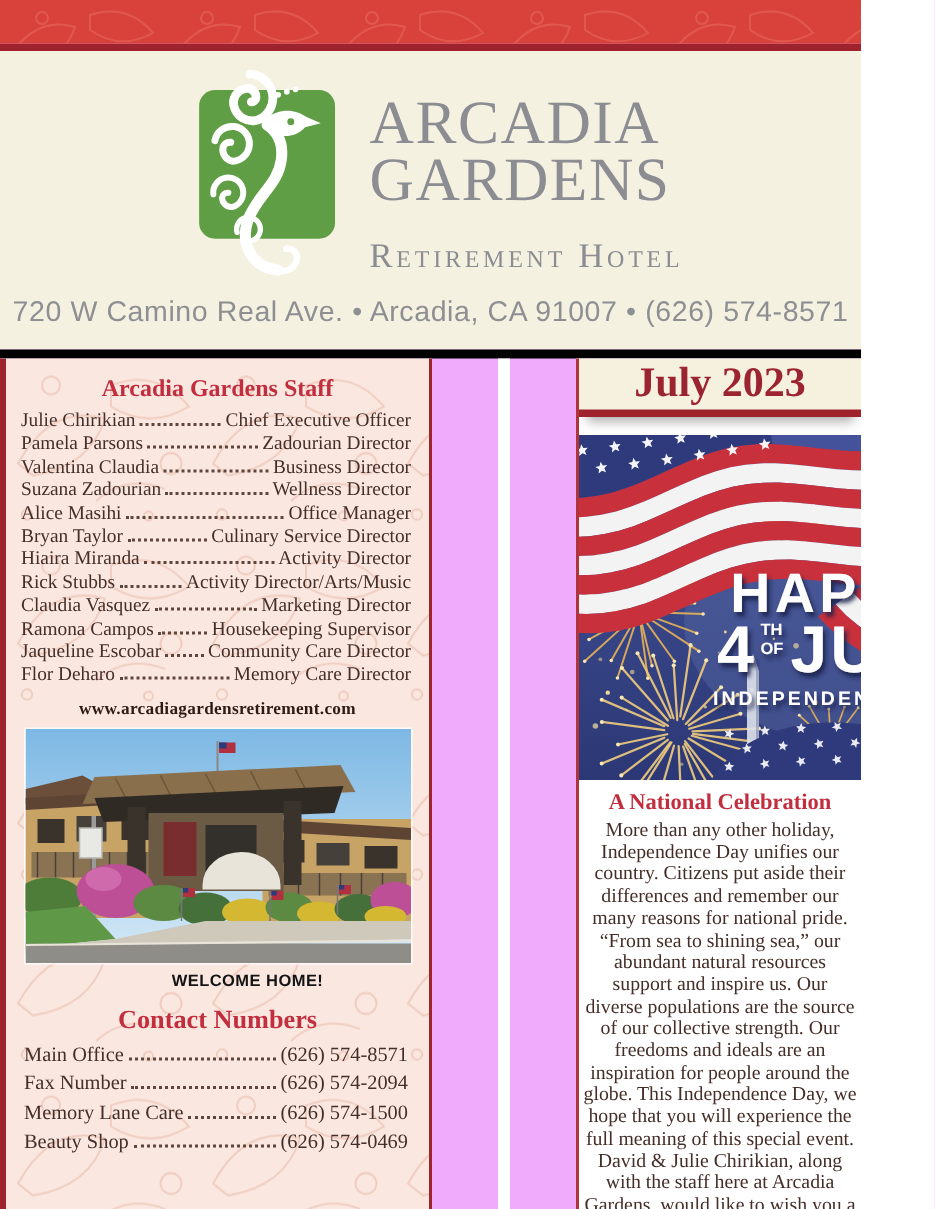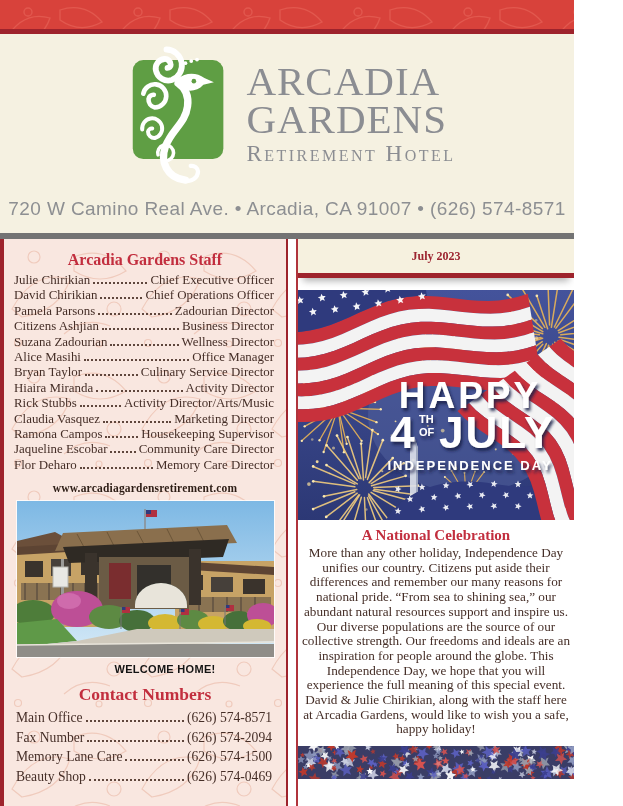--- a/index.html
+++ b/index.html
@@ -10,27 +10,27 @@
   .topbar{position:relative;height:29px;background:#d8423b;overflow:hidden;}
   .topbar-accent{height:5px;background:#9e232c;}
 
   
   .masthead{position:relative;height:199px;background:#f5f1e1;text-align:center;}
   .logo-row{display:flex;justify-content:center;align-items:flex-start;padding-top:10px;}
   .logo-mark{width:118px;height:148px;margin-right:10px;flex:0 0 auto;}
   .wordmark{text-align:left;padding-top:18px;}
   .wordmark-main{font-size:41px;line-height:38px;color:#8b8d92;letter-spacing:1px;font-weight:normal;}
   .wordmark-sub{font-size:23px;line-height:26px;color:#8b8d92;letter-spacing:2.5px;
-                font-variant:small-caps;margin-top:3px;}
+                font-variant:small-caps;margin-top:20px;}
   .address{font-family:"Liberation Sans",sans-serif;font-size:19px;color:#8d8f92;
            letter-spacing:.4px;margin-top:6px;}
 
   
   .columns{position:absolute;left:0;right:0;top:233px;bottom:0;display:flex;
-           border-top:6px solid #737373;}
+           border-top:6px solid #000000;gap:44px;}
   .left-panel{position:relative;width:282px;background:#f9e7e0;
               border-left:4px solid #9e232c;border-right:2px solid #9e232c;overflow:hidden;}
   .panel-gap{width:8px;background:#ffffff;}
   .right-panel{position:relative;flex:1;background:#ffffff;border-left:2px solid #b0343c;overflow:hidden;}
   .panel-bg{position:absolute;inset:0;pointer-events:none;}
   .panel-content{position:relative;}
 
   
   .staff-title{ text-align:center;color:#c22e3e;font-weight:bold;font-size:16px;margin:12px 0 4px;}
   .staff-list{margin:0 12px 0 10px;text-align:right;}
@@ -45,21 +45,21 @@
   .caption{text-align:center;font-family:"Liberation Sans",sans-serif;font-weight:bold;
            font-size:11px;color:#141414;margin-top:6px;letter-spacing:.3px;padding-left:40px;}
   .contact-title{text-align:center;color:#c22e3e;font-weight:bold;font-size:17.5px;margin:9px 0 3px;}
   .contact-list{margin:0 14px 0 12px;}
   .contact-list .lead-row{font-size:13.6px;line-height:19.5px;}
 
   
   .month-band{height:34px;background:#f6f1df;border-bottom:5px solid #9e232c;
               box-shadow:0 8px 7px -5px rgba(0,0,0,.3);
               display:flex;align-items:center;justify-content:center;
-              font-size:12px;font-weight:bold;color:#9c2430;}
+              font-size:28px;font-weight:bold;color:#9c2430;}
   .holiday-image{width:310px;height:230px;margin:12px auto 0;}
   .holiday-image svg{display:block;}
   .article-title{text-align:center;color:#c22e3e;font-weight:bold;font-size:15px;margin:7px 2px 2px;}
   .article-body,.article-signoff{text-align:center;font-size:13.2px;line-height:14.7px;
               color:#452e27;margin:0 3px;}
   .stars-strip{width:310px;height:33px;margin:9px auto 0;}
   .stars-strip svg{display:block;}
 </style>
 </head>
 <body>
@@ -145,34 +145,29 @@
       <div class="panel-content">
         <h2 class="staff-title">Arcadia Gardens Staff</h2>
 
         <div class="staff-list">
   <div class="lead-row">
     <span>Julie Chirikian</span>
     <span class="leader"></span>
     <span>Chief Executive Officer</span>
   </div>
 
-  <div class="lead-row">
-    <span>David Chirikian</span>
-    <span class="leader"></span>
-    <span>Chief Operations Officer</span>
-  </div>
 
   <div class="lead-row">
     <span>Pamela Parsons</span>
     <span class="leader"></span>
     <span>Zadourian Director</span>
   </div>
 
   <div class="lead-row">
-    <span>Citizens Ashjian</span>
+    <span>Valentina Claudia</span>
     <span class="leader"></span>
     <span>Business Director</span>
   </div>
 
   <div class="lead-row">
     <span>Suzana Zadourian</span>
     <span class="leader"></span>
     <span>Wellness Director</span>
   </div>
 

